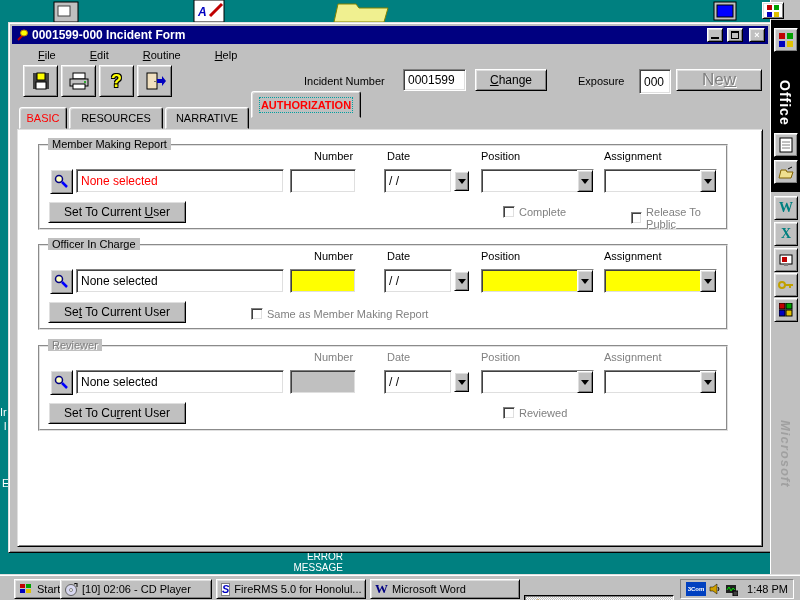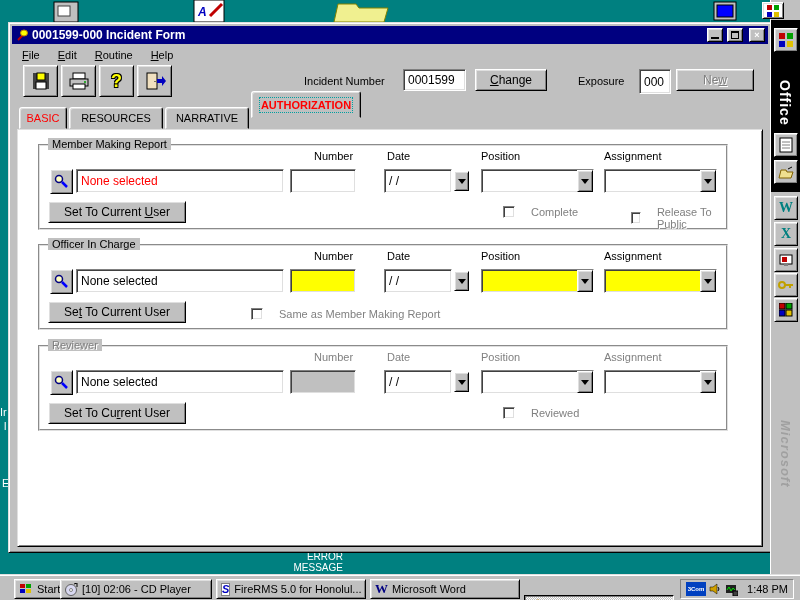--- a/index.html
+++ b/index.html
@@ -16,42 +16,42 @@
   .keep-ws { white-space:pre; }
 
   
   #window { left:8px; top:22px; width:764px; height:531px; background:#c0c0c0;
             border:1px solid; border-color:#dfdfdf #000 #000 #dfdfdf;
             box-shadow: inset 1px 1px 0 #fff, inset -1px -1px 0 #808080; }
   #titlebar { left:3px; top:3px; right:3px; height:18px; background:#000080; color:#fff;
               display:flex; align-items:center; padding:0 3px; gap:4px; font-weight:bold; font-size:12px; }
   .tb-btn { width:16px; height:14px; font-size:9px; font-weight:bold; }
   #menubar { left:3px; top:23px; right:3px; height:18px; display:flex; align-items:center; gap:14px; padding-left:8px; }
-  .menu-item { padding:1px 2px; }
+  .menu-item { padding:1px 2px;margin-left:16px; }
   .toolbtn { width:35px; height:32px; }
   .field-text { display:flex; align-items:center; padding-left:4px; font-size:12px; }
 
   
   .tab { position:absolute; background:#c0c0c0; border:1px solid; border-color:#fff #000 transparent #fff;
          box-shadow: inset 1px 1px 0 #dfdfdf, inset -1px 0 0 #808080;
          border-top-left-radius:3px; border-top-right-radius:3px;
          display:flex; align-items:center; justify-content:center; z-index:1; }
   .tab.active { z-index:3; font-weight:bold; }
   .focus-dotted { outline:1px dotted #00a0a0; outline-offset:1px; }
   #tabpanel { left:8px; top:106px; width:746px; height:418px; background:#ffffff;
               border:1px solid; border-color:#dfdfdf #000 #000 #dfdfdf;
               box-shadow: inset 1px 1px 0 #fff, inset -1px -1px 0 #808080; z-index:2; }
 
   .groupbox { position:absolute; border:2px groove #dfdfdf; }
   .legend { position:absolute; top:-8px; left:8px; background:#c0c0c0; padding:0 4px; }
   .col-label { position:absolute; }
   .combo { display:flex; }
   .combo-btn { width:16px; margin-left:auto; font-size:7px; }
   .arrow-glyph { width:0; height:0; border-left:4px solid transparent; border-right:4px solid transparent; border-top:5px solid #000; }
-  .checkbox-row { position:absolute; display:flex; align-items:center; gap:16px;padding-left:22px; }
+  .checkbox-row { position:absolute; display:flex; align-items:center; gap:4px;padding-left:22px; }
   .checkbox { width:12px; height:12px; background:#fff; border:1px solid; border-color:#808080 #fff #fff #808080;
               box-shadow: inset 1px 1px 0 #404040, inset -1px -1px 0 #dfdfdf; }
   .bg-yellow { background:#ffff00 !important; }
   .bg-face { background:#c0c0c0 !important; }
   .red-text { color:#ff0000; }
 
   
   #officebar { left:770px; top:0; width:30px; height:575px; background:#c0c0c0;
                border-left:1px solid #fff; z-index:5; }
   #office-black { position:absolute; left:0; top:20px; width:30px; height:172px; background:#000; }
@@ -174,21 +174,21 @@
 
   <span class="abs" style="left:295px;top:52px">Incident Number</span>
   <div class="sunken field-text abs" style="left:394px;top:46px;width:63px;height:22px">
     <span>0001599</span>
   </div>
   <button class="btn abs keep-ws" style="left:466px;top:46px;width:72px;height:22px;font-size:12px"><span></span><span class="u">C</span><span>hange</span></button>
   <span class="abs" style="left:569px;top:52px">Exposure</span>
   <div class="sunken field-text abs" style="left:630px;top:46px;width:32px;height:25px">
     <span>000</span>
   </div>
-  <button class="btn abs keep-ws disabled-text" style="left:667px;top:46px;width:78px;height:22px;font-size:12px"><span>Ne</span><span class="u">w</span><span></span></button>
+  <button class="btn abs keep-ws disabled-text" style="left:667px;top:46px;width:86px;height:22px;font-size:17px"><span>Ne</span><span class="u">w</span><span></span></button>
 
   <span class="tab" style="left:10px;top:84px;width:48px;height:22px">
       <span class="red-text">BASIC</span>
     </span>
   <span class="tab" style="left:60px;top:84px;width:94px;height:22px">
       <span>RESOURCES</span>
     </span>
   <span class="tab" style="left:156px;top:84px;width:84px;height:22px">
       <span>NARRATIVE</span>
     </span>

